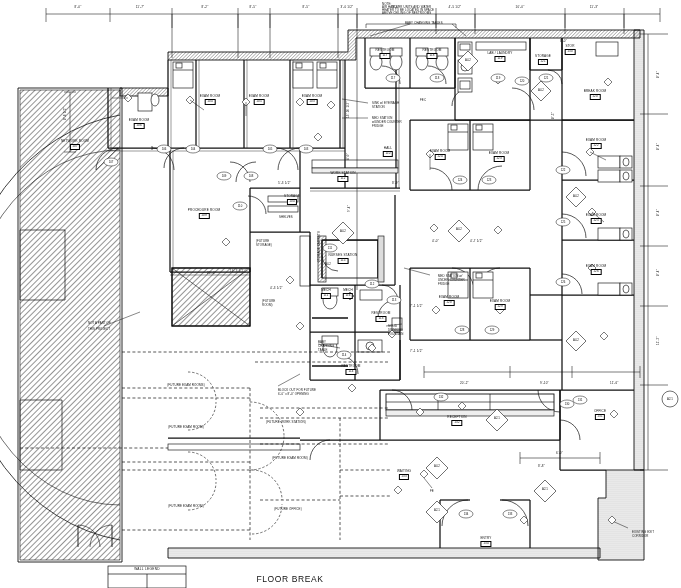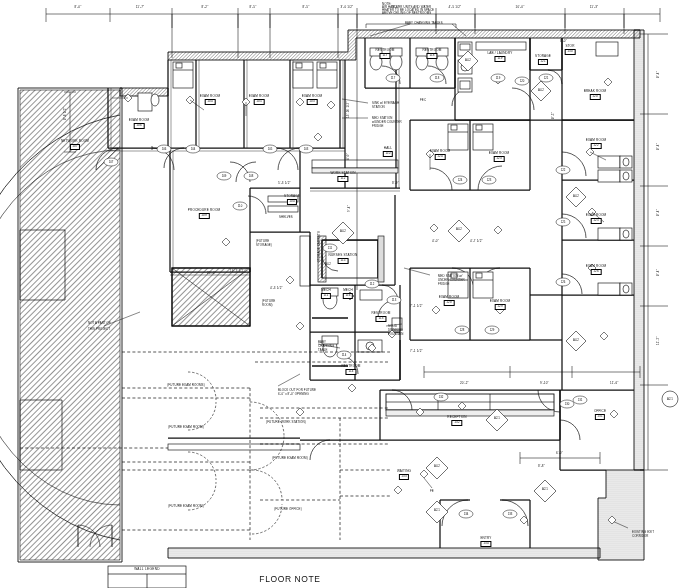--- a/index.html
+++ b/index.html
@@ -704,17 +704,17 @@
       <div class="t tagtxt" style="left: 563px; top: 282px; transform: translate(-50%, -50%);">126</div>
       <div class="t tagtxt" style="left: 462px; top: 330px; transform: translate(-50%, -50%);">128</div>
       <div class="t tagtxt" style="left: 492px; top: 330px; transform: translate(-50%, -50%);">129</div>
       <div class="t tagtxt" style="left: 580px; top: 400px; transform: translate(-50%, -50%);">131</div>
       <div class="t tagtxt" style="left: 441px; top: 397px; transform: translate(-50%, -50%);">132</div>
       <div class="t tagtxt" style="left: 466px; top: 514px; transform: translate(-50%, -50%);">134</div>
       <div class="t tagtxt" style="left: 510px; top: 514px; transform: translate(-50%, -50%);">133</div>
       <div class="t tagtxt" style="left: 567px; top: 404px; transform: translate(-50%, -50%);">130</div>
     </div>
 
-  <div class="t big ctr" style="left:290px;top:575px;">FLOOR NOTE</div>
+  <div class="t big ctr" style="left:290px;top:575px;">FLOOR BREAK</div>
 
   <div class="t legend ctr" style="left:147px;top:568px;">WALL LEGEND</div>
 
 </div>
 
 </body></html>

